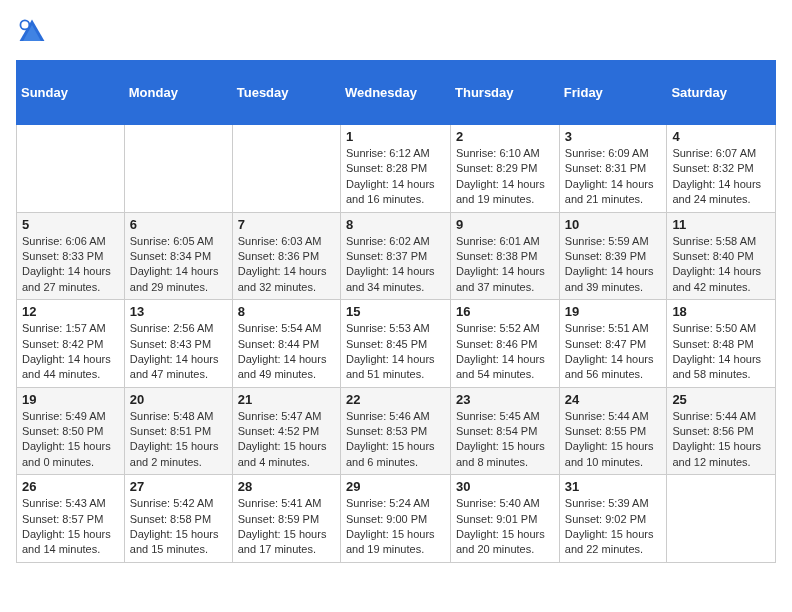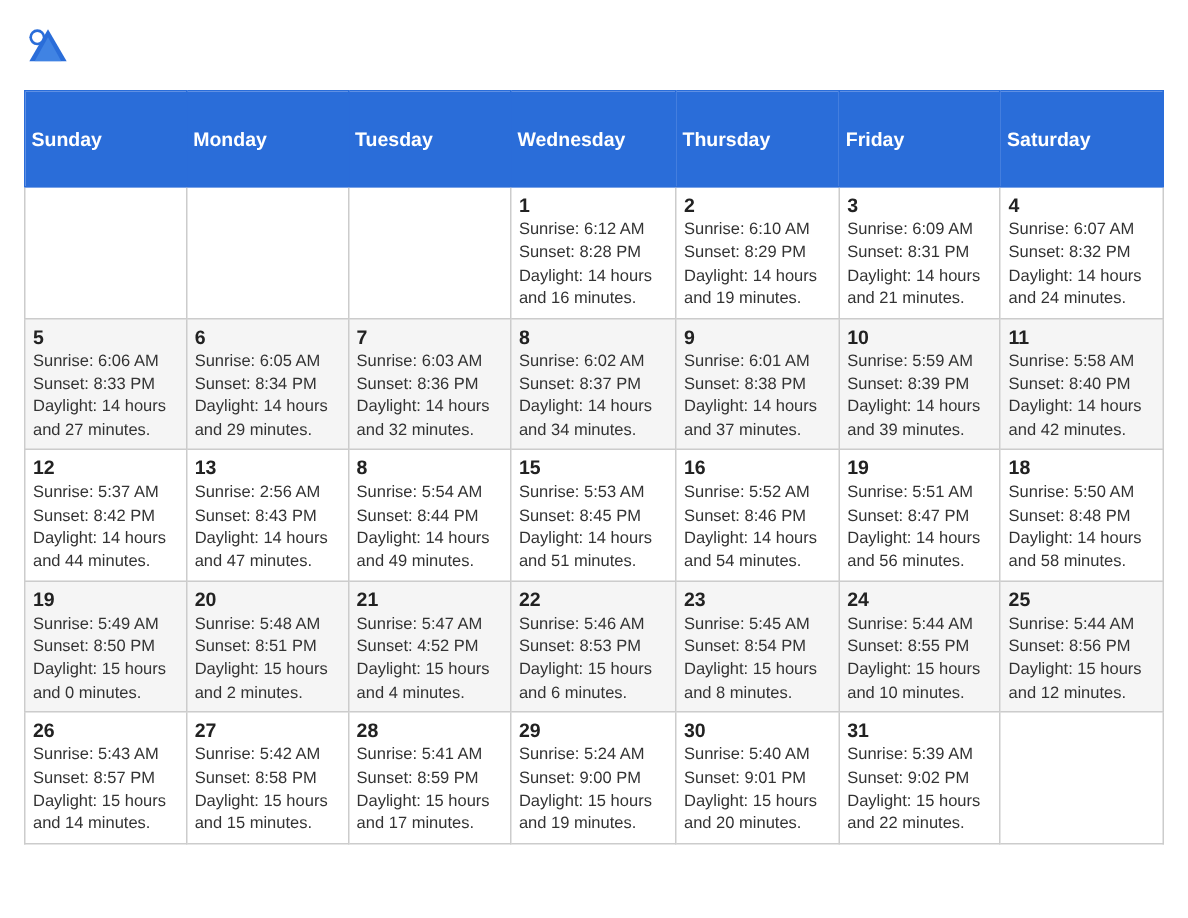--- a/index.html
+++ b/index.html
@@ -198,21 +198,21 @@
         <td>
           <span class="day-num">11</span>
           <div class="day-info">Sunrise: 5:58 AM
 Sunset: 8:40 PM
 Daylight: 14 hours and 42 minutes.</div>
         </td>
       </tr>
       <tr>
         <td>
           <span class="day-num">12</span>
-          <div class="day-info">Sunrise: 5:37 AM
+          <div class="day-info">Sunrise: 1:57 AM
 Sunset: 8:42 PM
 Daylight: 14 hours and 44 minutes.</div>
         </td>
         <td>
           <span class="day-num">13</span>
           <div class="day-info">Sunrise: 2:56 AM
 Sunset: 8:43 PM
 Daylight: 14 hours and 47 minutes.</div>
         </td>
         <td>

